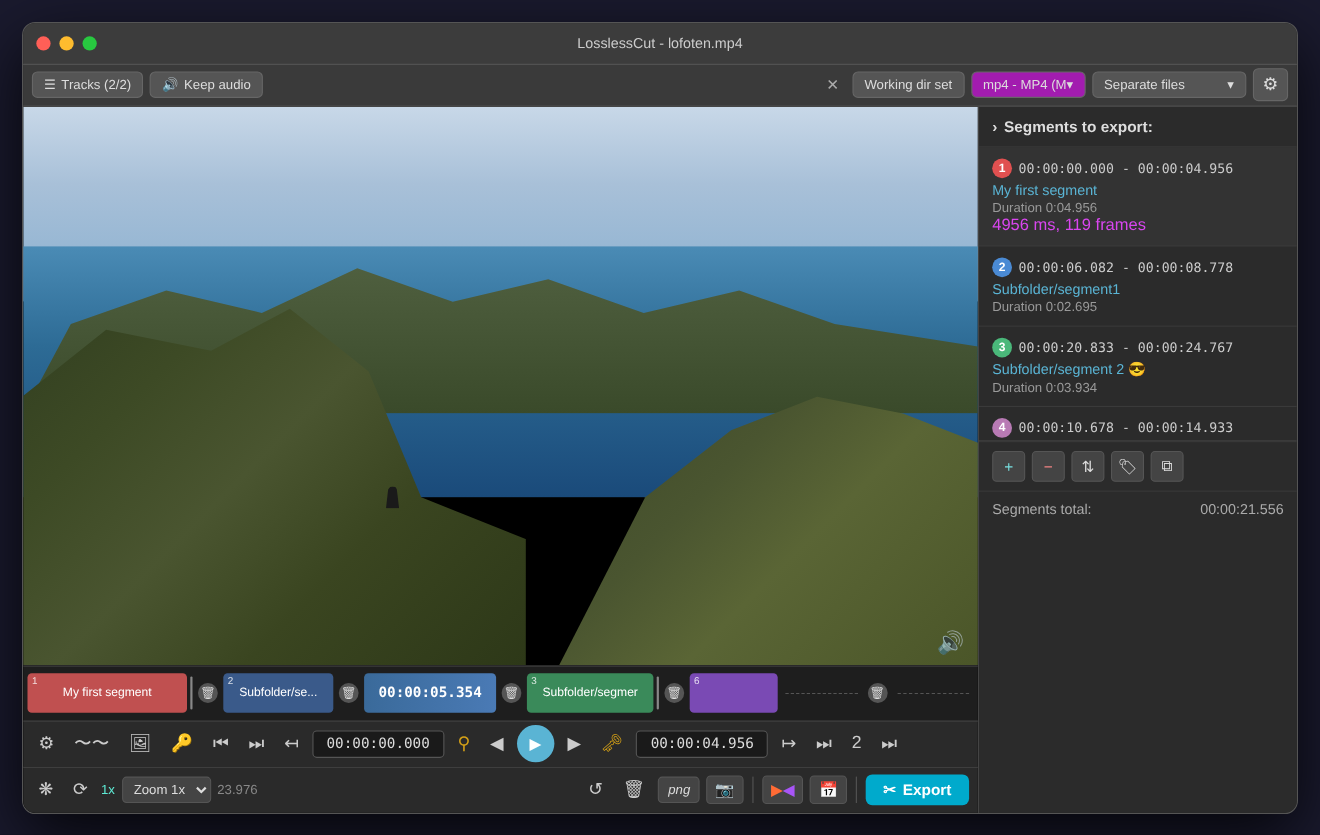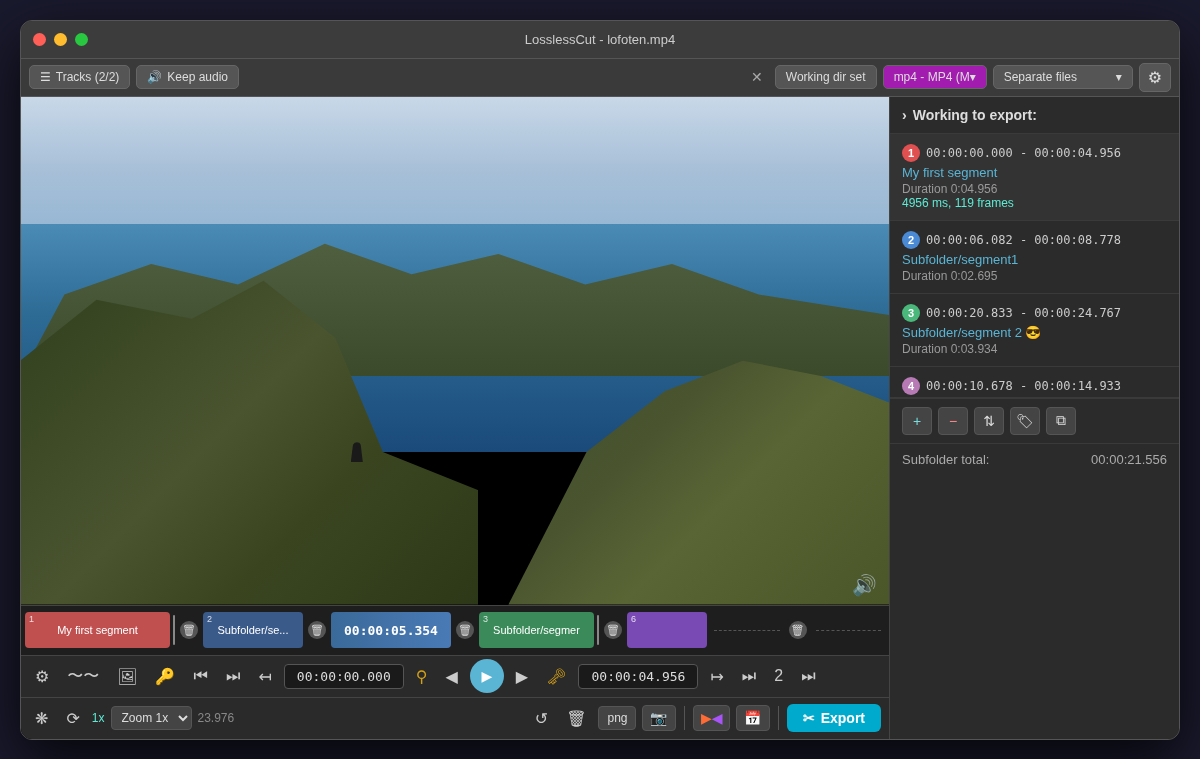--- a/index.html
+++ b/index.html
@@ -258,22 +258,22 @@
       color: #5ab4d4;
       margin-top: 3px;
       cursor: pointer;
     }
     .seg-duration {
       font-size: 12px;
       color: #999;
       margin-top: 2px;
     }
     .seg-details {
-      font-size: 12px;
-      color: #5eead4;
+      font-size: 15px;
+      color: #d946ef;
     }
     .seg-row1 {
       display: flex;
       align-items: center;
     }
     .segments-actions {
       padding: 8px 12px;
       display: flex;
       gap: 6px;
       align-items: center;
@@ -463,20 +463,21 @@
       gap: 6px;
     }
     .png-btn {
       background: #444;
       border: 1px solid #555;
       border-radius: 4px;
       color: #ddd;
       font-size: 12px;
       padding: 4px 8px;
       cursor: pointer;
+      font-style: italic;
     }
     .icon-btn {
       background: #444;
       border: 1px solid #555;
       border-radius: 4px;
       color: #ddd;
       font-size: 14px;
       padding: 4px 7px;
       cursor: pointer;
       display: flex;
@@ -674,21 +675,21 @@
         <button class="export-btn">
           <span>✂</span>
           <span>Export</span>
         </button>
       </div>
     </div>
 
     <div class="sidebar">
       <div class="segments-header">
         <span>›</span>
-        <span>Working to export:</span>
+        <span>Segments to export:</span>
       </div>
 
       <div class="segment-item active">
         <div class="seg-row1">
           <span class="seg-number n1">1</span>
           <span class="seg-time">00:00:00.000 - 00:00:04.956</span>
         </div>
         <div class="seg-name">My first segment</div>
         <div class="seg-duration">Duration 0:04.956</div>
         <div class="seg-details">4956 ms, 119 frames</div>
@@ -731,18 +732,18 @@
         </button>
         <button class="action-btn">
           <span>🏷</span>
         </button>
         <button class="action-btn">
           <span>⧉</span>
         </button>
       </div>
 
       <div class="segments-total">
-        <span>Subfolder total:</span>
+        <span>Segments total:</span>
         <span>00:00:21.556</span>
       </div>
     </div>
   </div>
 </div>
 
 </body></html>

